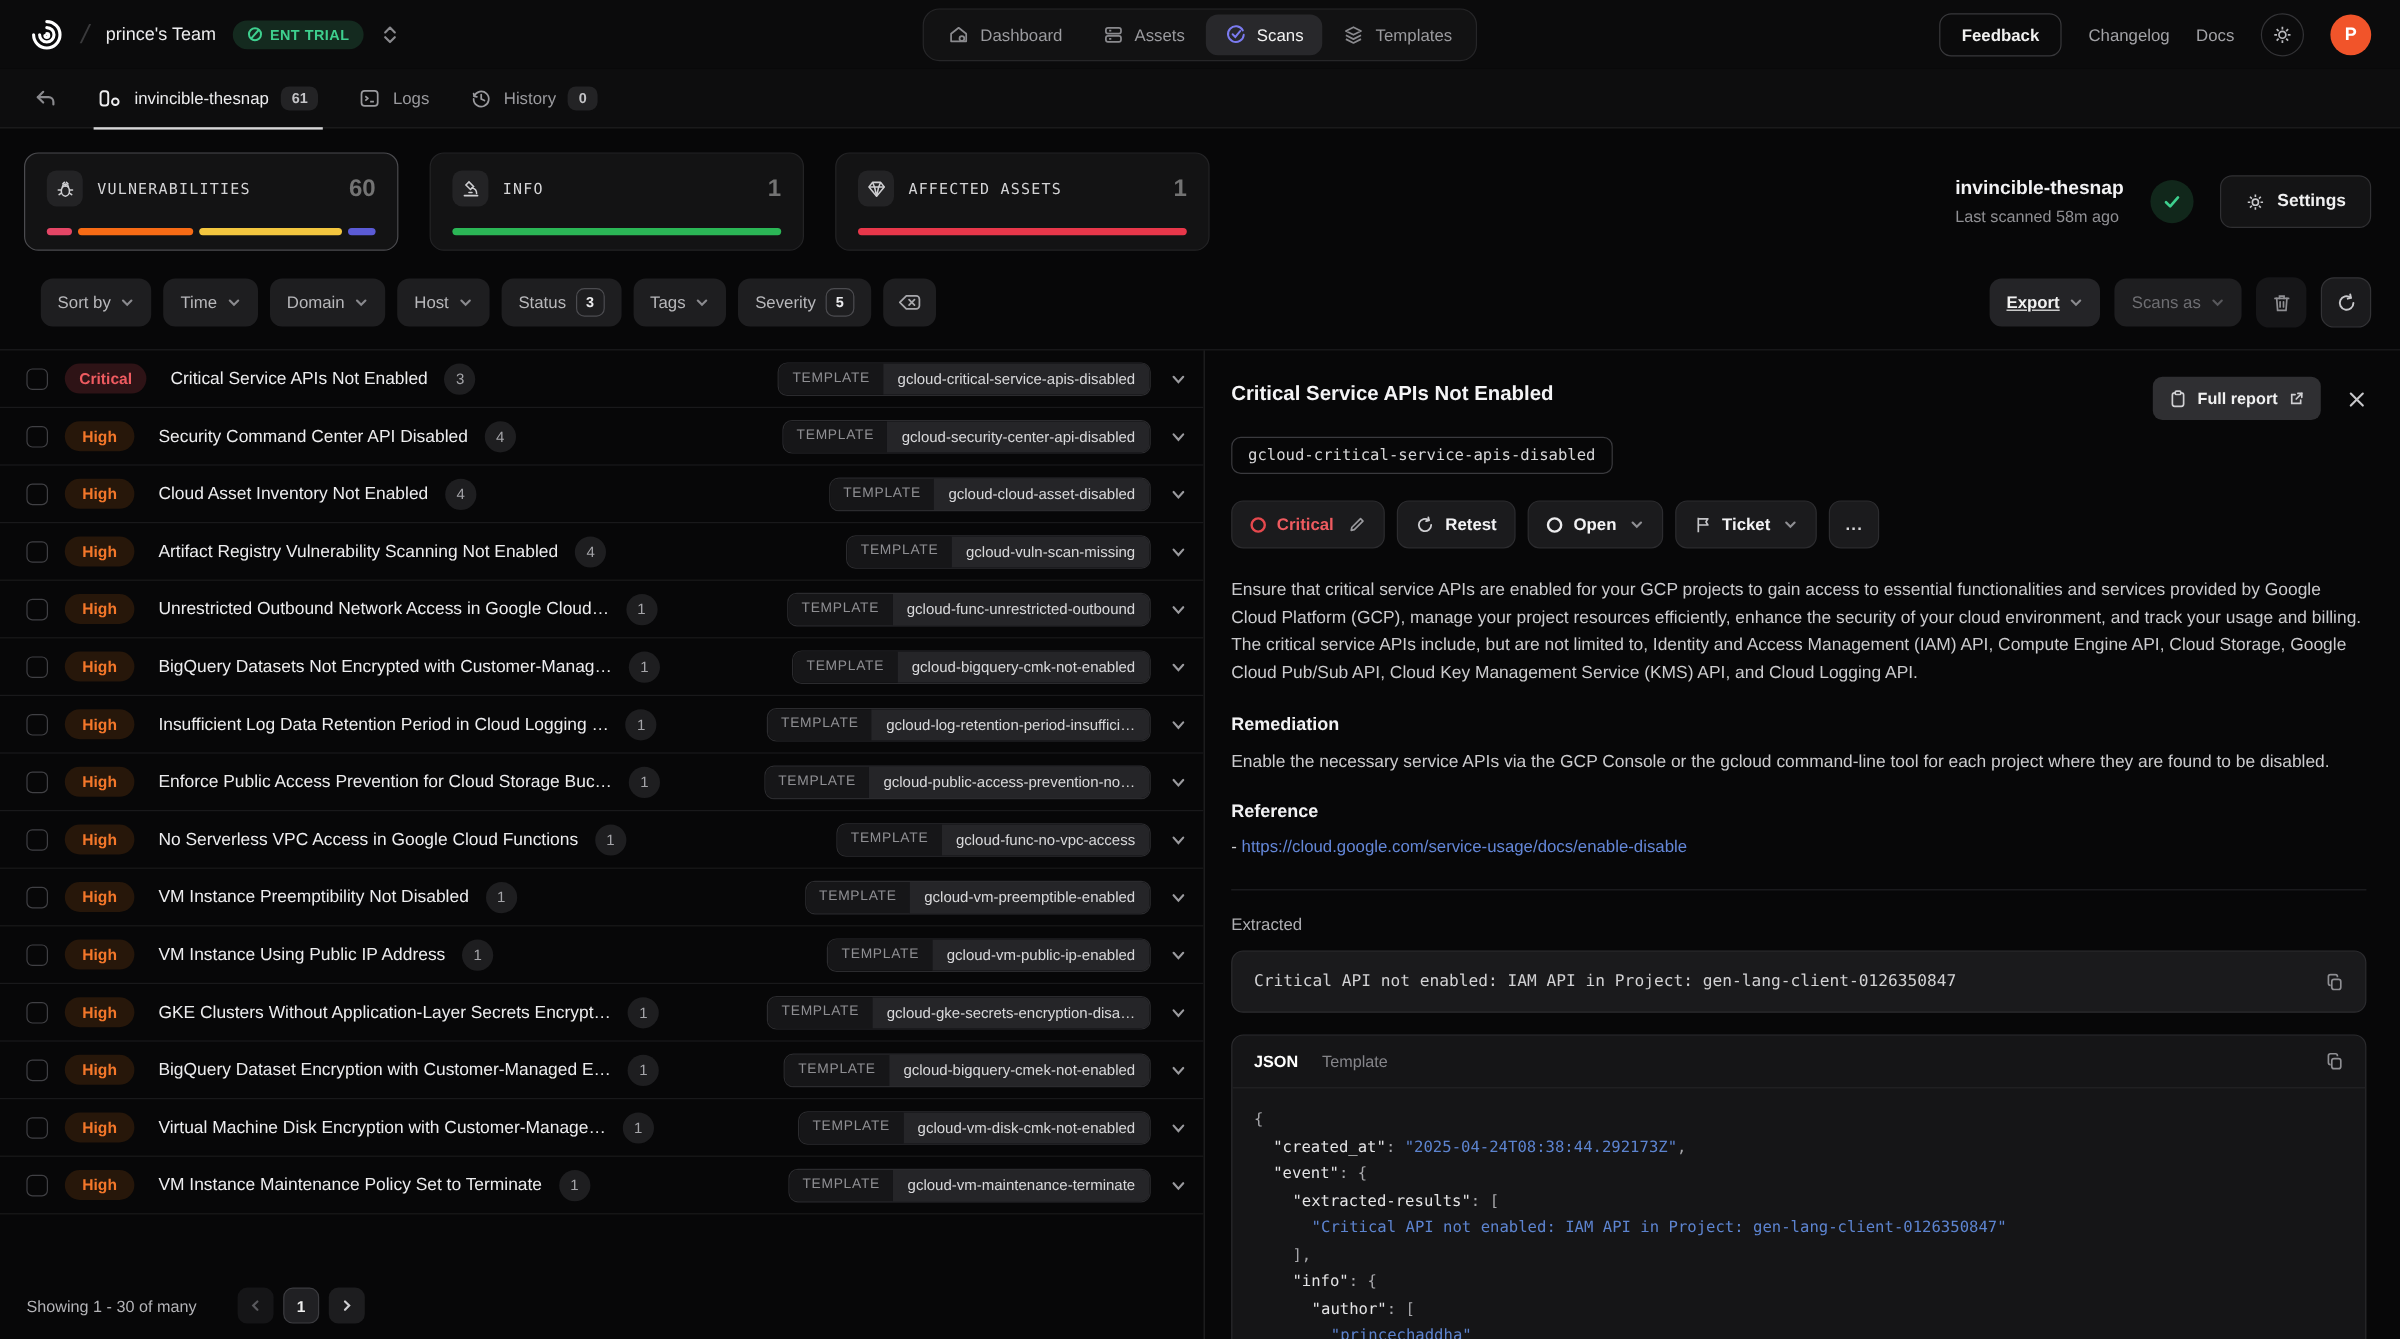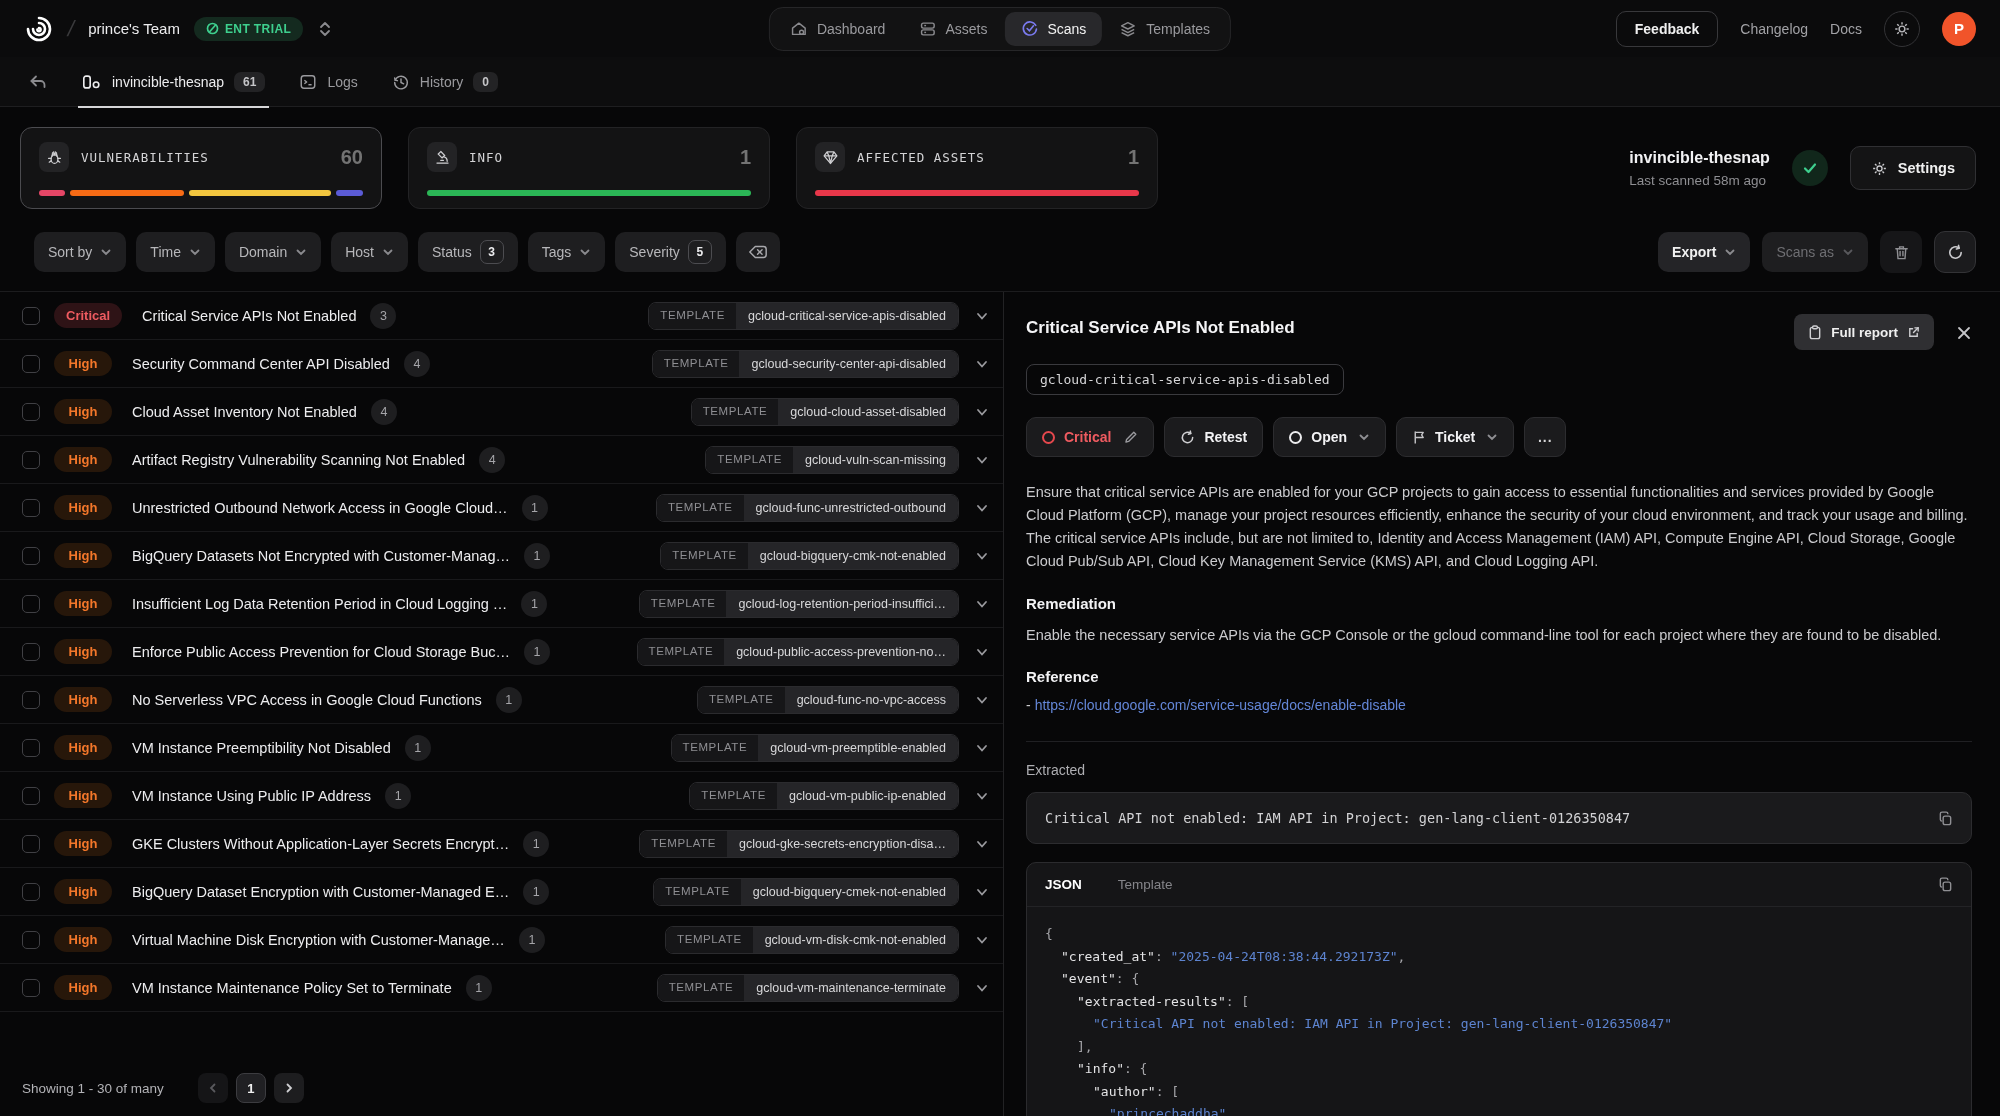--- a/index.html
+++ b/index.html
@@ -31,21 +31,21 @@
   .back-btn { color:#8a8a8e; width:28px; height:28px; display:flex; align-items:center; justify-content:center; }
   .scan-tab { display:flex; align-items:center; gap:10px; height:50px; position:relative; padding:0 4px; }
   .scan-tab.active::after { content:""; position:absolute; left:0; right:0; bottom:-1px; height:2px; background:#d6d6d8; }
   .scan-tab .tab-label { font-size:14px; color:#ececee; font-weight:500; }
   .scan-tab.dim .tab-label { color:#9a9a9e; font-weight:400; }
   .tab-count { background:#232325; color:#c5c5c8; font-size:12px; font-weight:600; border-radius:7px; padding:3px 9px; }
   .tab-icon { color:#9a9a9e; }
 
   
   .summary { display:flex; align-items:center; padding:20px 24px 18px 20px; gap:26px; }
-  .sum-card { width:362px; height:82px; background:#131314; border:1px solid #232325; border-radius:12px; padding:14px 18px 12px; display:flex; flex-direction:column; justify-content:space-between; }
+  .sum-card { width:312px; height:82px; background:#131314; border:1px solid #232325; border-radius:12px; padding:14px 18px 12px; display:flex; flex-direction:column; justify-content:space-between; }
   .sum-card.selected { border-color:#4b4b4f; }
   .sum-top { display:flex; align-items:center; gap:12px; }
   .sum-ico { width:30px; height:30px; border-radius:8px; background:#232325; display:flex; align-items:center; justify-content:center; color:#cfcfd2; }
   .sum-label { font-family:"DejaVu Sans Mono",monospace; font-size:12.5px; letter-spacing:1px; color:#d4d4d6; }
   .sum-value { margin-left:auto; font-size:20px; font-weight:700; color:#737373; }
   .seg-bar { display:flex; gap:5px; height:6px; }
   .seg-bar .seg { border-radius:3px; }
   .solid-bar { height:6px; border-radius:3px; }
   .summary-right { margin-left:auto; display:flex; align-items:center; gap:22px; }
   .scanmeta { text-align:left; }
@@ -60,21 +60,21 @@
   .search-box { width:410px; height:42px; background:#121213; border:1px solid #28282b; border-radius:10px; display:flex; align-items:center; padding:0 14px; gap:10px; }
   .search-box input { flex:1; background:transparent; border:none; outline:none; color:#e6e6e8; font-size:14px; font-family:inherit; }
   .search-box input::placeholder { color:#8a8a8e; }
   .search-icon { color:#9a9a9e; }
   .pill { display:flex; align-items:center; gap:8px; background:#1e1e20; border-radius:10px; height:40px; padding:0 14px; color:#b7b7ba; font-size:14px; }
   .pill:first-of-type { margin-left:14px; }
   .pill .chev { color:#8a8a8e; }
   .pill .numbadge { width:24px; height:24px; border:1px solid #4c4c50; border-radius:7px; color:#ececee; font-size:12px; font-weight:600; display:flex; align-items:center; justify-content:center; }
   .icon-pill { width:44px; justify-content:center; padding:0; color:#a8a8ac; }
   .filter-right { margin-left:auto; display:flex; align-items:center; gap:12px; }
-  .export-btn { background:#242427; color:#f0f0f0; font-weight:600; }
+  .export-btn { background:#242427; color:#f0f0f0; font-weight:600;text-decoration:underline; }
   .markas-btn { color:#6e6e72; }
   .sq-btn { width:42px; height:42px; border-radius:11px; background:#161618; display:flex; align-items:center; justify-content:center; color:#8f8f93; }
   .sq-btn.bordered { background:#1b1b1d; border:1px solid #333336; color:#c9c9cc; }
 
   
   .content { flex:1; display:flex; border-top:1px solid #1c1c1e; min-height:0; }
   .results { flex:0 0 1004px; border-right:1px solid #222224; display:flex; flex-direction:column; min-width:0; }
   .rows { flex:1; overflow:hidden; }
   .vrow { height:48px; display:flex; align-items:center; gap:14px; padding:0 14px 0 22px; border-bottom:1px solid #19191b; cursor:pointer; }
   .cbox { width:18px; height:18px; border:1.5px solid #404044; border-radius:5px; flex:0 0 18px; }
@@ -116,21 +116,21 @@
   .d-desc { margin-top:24px; font-size:14.5px; line-height:23px; color:#cbcbce; max-width:1500px; }
   .d-h3 { margin-top:22px; font-size:15px; font-weight:700; color:#f2f2f4; }
   .d-sub { margin-top:12px; font-size:14.5px; line-height:22px; color:#cbcbce; }
   .ref-line { margin-top:12px; font-size:14px; color:#cbcbce; }
   .ref-link { color:#6487d8; text-decoration:none; margin-left:4px; }
   .d-divider { height:1px; background:#202023; margin:28px 0 20px; }
   .extracted-label { font-size:14px; color:#aeaeb2; }
   .extract-box { margin-top:14px; background:#1a1a1c; border:1px solid #2c2c2f; border-radius:10px; padding:17px 18px; display:flex; align-items:center; font-family:"DejaVu Sans Mono",monospace; font-size:13.5px; color:#d2d2d4; }
   .copy-ico { margin-left:auto; color:#8f8f93; }
   .code-card { margin-top:18px; background:#151517; border:1px solid #2b2b2e; border-radius:10px 10px 0 0; overflow:hidden; }
-  .code-head { display:flex; align-items:center; gap:36px; padding:14px 18px; border-bottom:1px solid #232326; }
+  .code-head { display:flex; align-items:center; gap:20px; padding:14px 18px; border-bottom:1px solid #232326; }
   .code-tab { font-size:13.5px; color:#85858a; }
   .code-tab.active { color:#fff; font-weight:700; }
   .code-body { padding:16px 18px 24px; font-family:"DejaVu Sans Mono",monospace; font-size:13px; line-height:22.5px; }
   .code-line { white-space:pre; }
   .tok-key { color:#e4e4e6; }
   .tok-str { color:#5d84d0; }
   .tok-pun { color:#a6a6aa; }
 </style>
 </head>
 <body>

